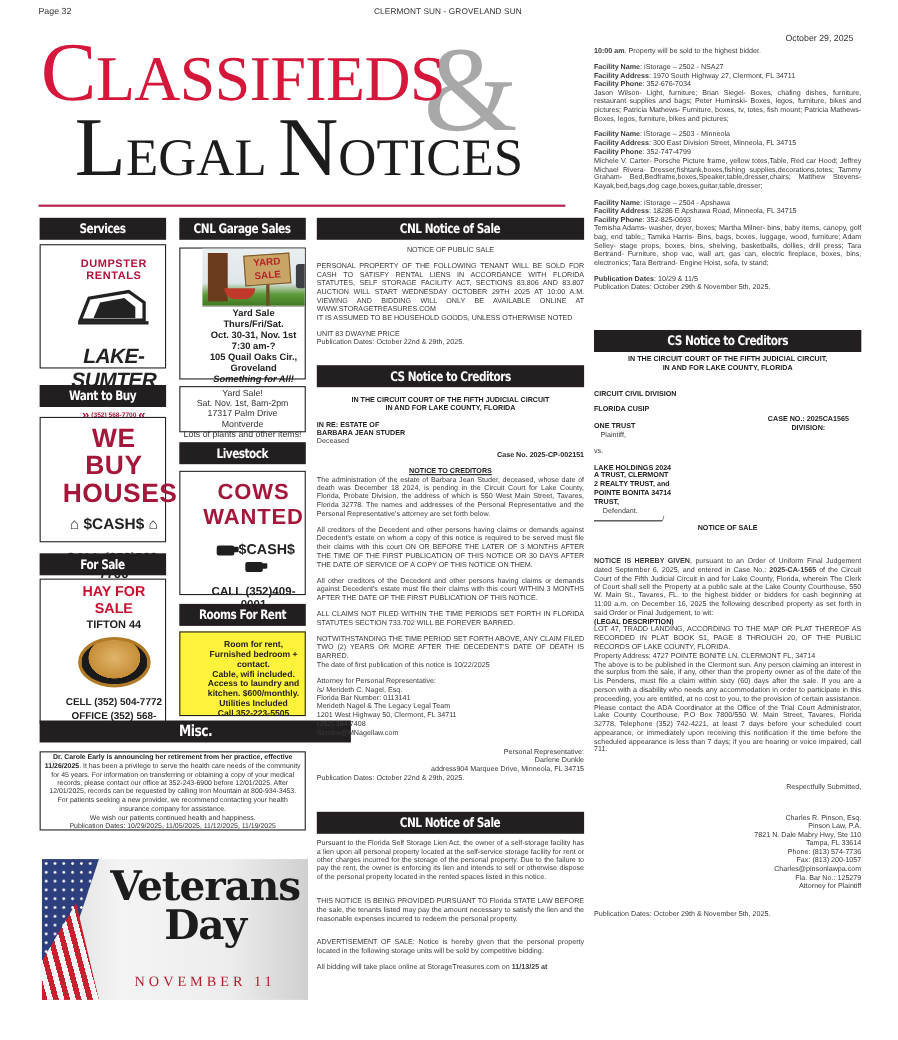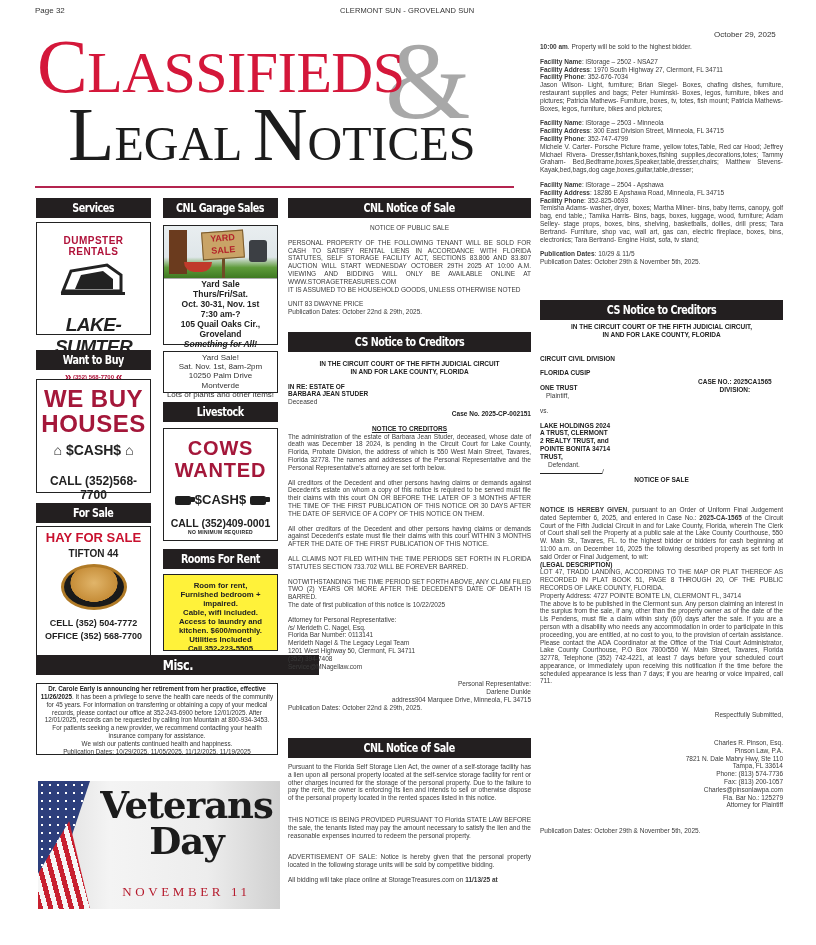--- a/index.html
+++ b/index.html
@@ -17,21 +17,21 @@
   .title-classifieds .small { font-size: 58px; }
   .title-amp { left: 385px; top: 26px; font-family: "Liberation Serif", serif; color: #a8a8a8; font-size: 110px; line-height: 1; }
   .title-legal { left: 68px; top: 96px; font-family: "Liberation Serif", serif; color: #1c1c1c; font-size: 76px; line-height: 1; }
   .title-legal .small { font-size: 48px; }
   .rule { left: 35px; top: 186px; width: 479px; height: 2px; background: #b4244f; }
 
   
   .sec-head { background: #231f20; color: #fff; font-family: "DejaVu Sans", sans-serif; font-weight: bold; font-size: 12px; letter-spacing: -0.6px; text-align: center; height: 20px; line-height: 20px; transform-origin: center; }
   .sec-head span { display: inline-block; transform: scaleX(0.8); }
 
-  .box { border: 1px solid #222; background: #fff; }
+  .box { border: 1px solid #222; background: #fff; padding-left: 20px; }
 
   
   .ad-dumpster { text-align: center; }
   .ad-dumpster .arc { color: #b0123a; font-size: 10px; font-weight: bold; margin-top: 12px; letter-spacing: 0.5px; }
   .truck { margin: 4px auto 0; width: 70px; height: 38px; position: relative; }
   .ad-dumpster .lake { font-size: 19px; font-weight: 900; font-style: italic; color: #222; letter-spacing: -0.5px; margin-top: 15px; }
   .ad-dumpster .env { font-size: 5.5px; color: #333; letter-spacing: 0.3px; }
   .ad-dumpster .phone { font-size: 6px; color: #b0123a; font-weight: bold; margin-top: 6px; line-height: 1.2; }
   .ad-dumpster .chev { color: #b0123a; font-size: 12px; font-weight: bold; vertical-align: middle; }
 
@@ -144,38 +144,38 @@
   <div>Oct. 30-31, Nov. 1st</div>
   <div>7:30 am-?</div>
   <div>105 Quail Oaks Cir.,</div>
   <div>Groveland</div>
   <div class="italic">Something for All!</div>
   <div class="italic">Come See!</div>
 </div>
 <div class="abs box ad-yard2" style="left:163px;top:351px;width:115px;height:42px;">
   <div>Yard Sale!</div>
   <div>Sat. Nov. 1st, 8am-2pm</div>
-  <div>10250 Palm Drive</div>
+  <div>17317 Palm Drive</div>
   <div>Montverde</div>
   <div>Lots of plants and other items!</div>
 </div>
 
 <div class="abs sec-head" style="left:163px;top:402px;width:115px;"><span>Livestock</span></div>
 <div class="abs box ad-cows" style="left:163px;top:428px;width:115px;height:113px;">
   <div class="big"><span>COWS</span><br><span>WANTED</span></div>
   <div class="cash"><span class="cow"></span><span>$CASH$</span><span class="cow"></span></div>
   <div class="call">CALL (352)409-0001</div>
   <div class="min">NO MINIMUM REQUIRED</div>
 </div>
 
 <div class="abs sec-head" style="left:163px;top:549px;width:115px;"><span>Rooms For Rent</span></div>
 <div class="abs box ad-room" style="left:163px;top:574px;width:115px;height:77px;">
   <div>Room for rent,</div>
   <div>Furnished bedroom +</div>
-  <div>impaired.</div>
+  <div>contact.</div>
   <div>Cable, wifi included.</div>
   <div>Access to laundry and</div>
   <div>kitchen. $600/monthly.</div>
   <div>Utilities Included</div>
   <div>Call 352-223-5505</div>
 </div>
 
 <div class="abs sec-head" style="left:36px;top:655px;width:283px;font-size:14px;"><span>Misc.</span></div>
 <div class="abs box ad-misc" style="left:36px;top:683px;width:242px;height:72px;">
   <b>Dr. Carole Early is announcing her retirement from her practice, effective 11/26/2025</b><span>. It has been a privilege to serve the health care needs of the community for 45 years. For information on transferring or obtaining a copy of your medical records, please contact our office at 352-243-6900 before 12/01/2025. After 12/01/2025, records can be requested by calling Iron Mountain at 800-934-3453. For patients seeking a new provider, we recommend contacting your health insurance company for assistance.</span><br>

